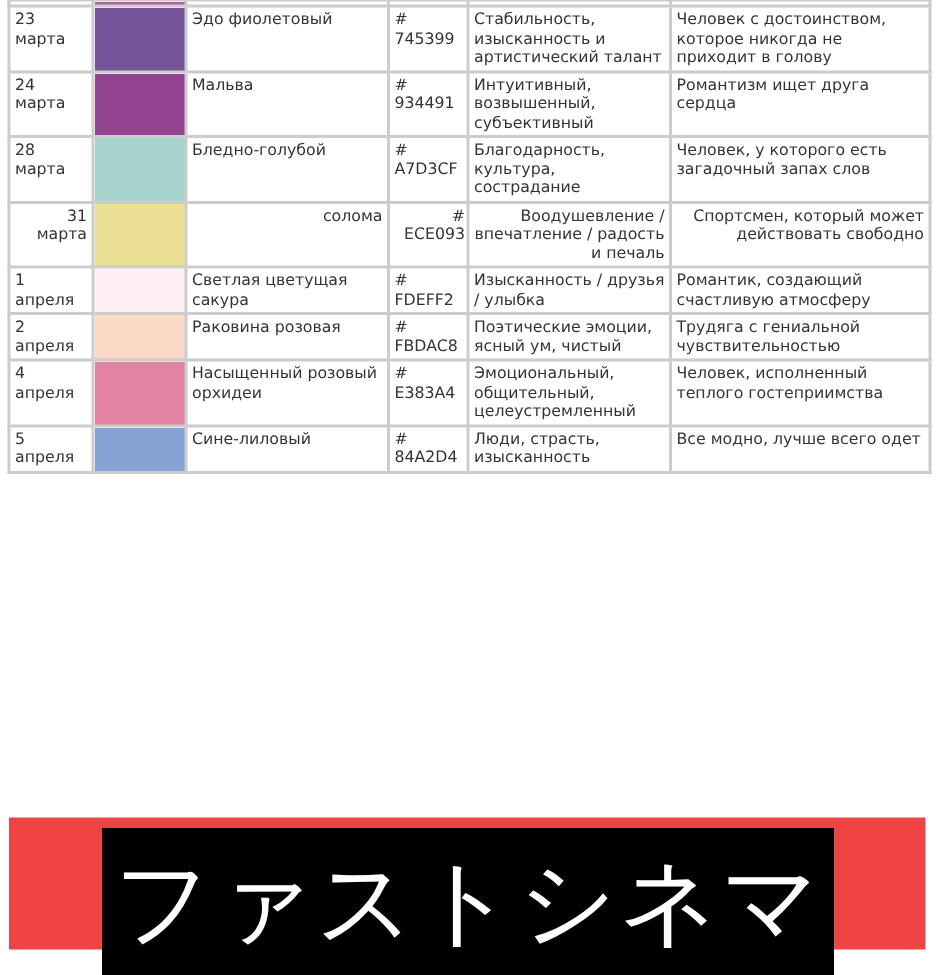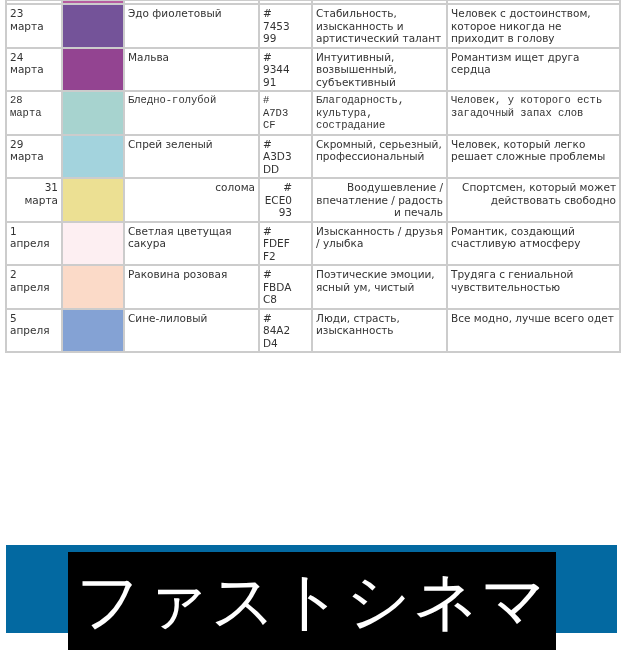--- a/index.html
+++ b/index.html
@@ -8,31 +8,31 @@
     font-family: "DejaVu Sans", sans-serif; font-size: 10.5px; color: #333333;
     position: relative;
   }
   #table-wrap { position: absolute; left: 5px; top: -1px; width: 614px; }
   table { border-collapse: collapse; table-layout: fixed; width: 614px; }
   td {
     border: 2px solid #cccccc; vertical-align: top; padding: 2px 3px 2px 3px;
     line-height: 12.5px; word-wrap: break-word; overflow: hidden;
   }
   td.swatch { padding: 0; }
-  td.hex { padding-left: 3px; padding-right: 19px; margin-top: 13px; }
+  td.hex { padding-left: 3px; padding-right: 1px; margin-top: 13px; }
   col.c-date { width: 56px; }
   col.c-swatch { width: 62px; }
   col.c-name { width: 135px; }
   col.c-hex { width: 53px; }
   col.c-meaning { width: 135px; }
   col.c-person { width: 173px; }
   tr.partial td { height: 0px; padding: 0; }
   #footer-area {
     position: absolute; left: 6px; top: 545px; width: 611px; height: 88px;
-    background: #0369a1;
+    background: #ef4444;
   }
   #banner {
     position: absolute; left: 62px; top: 7px; width: 488px; height: 98px;
     background: #000000; color: #ffffff; display: flex; align-items: center; justify-content: center;
     font-family: "DejaVu Sans", sans-serif; font-size: 64px; letter-spacing: 2px;
     font-weight: normal;
   }
 </style>
 </head>
 <body>
@@ -65,35 +65,27 @@
     <td>Человек с достоинством, которое никогда не приходит в голову</td>
   </tr>
         <tr style="height: 41px;">
     <td>24 марта</td>
     <td class="swatch" style="background: rgb(147, 68, 145);"></td>
     <td>Мальва</td>
     <td class="hex"># 934491</td>
     <td>Интуитивный, возвышенный, субъективный</td>
     <td>Романтизм ищет друга сердца</td>
   </tr>
-        <tr style="height: 29px; font-family: Liberation Mono, monospace;">
+        <tr style="height: 29px;">
     <td>28 марта</td>
     <td class="swatch" style="background: rgb(167, 211, 207);"></td>
     <td>Бледно-голубой</td>
     <td class="hex"># A7D3CF</td>
     <td>Благодарность, культура, сострадание</td>
     <td>Человек, у которого есть загадочный запах слов</td>
-  </tr>
-        <tr style="height: 28px;">
-    <td>29 марта</td>
-    <td class="swatch" style="background: rgb(163, 211, 221);"></td>
-    <td>Спрей зеленый</td>
-    <td class="hex"># A3D3DD</td>
-    <td>Скромный, серьезный, профессиональный</td>
-    <td>Человек, который легко решает сложные проблемы</td>
   </tr>
         <tr style="height: 41px; text-align: right;">
     <td>31 марта</td>
     <td class="swatch" style="background: rgb(236, 224, 147);"></td>
     <td>солома</td>
     <td class="hex"># ECE093</td>
     <td>Воодушевление / впечатление / радость и печаль</td>
     <td>Спортсмен, который может действовать свободно</td>
   </tr>
         <tr style="height: 29px;">
@@ -105,20 +97,28 @@
     <td>Романтик, создающий счастливую атмосферу</td>
   </tr>
         <tr style="height: 29px;">
     <td>2 апреля</td>
     <td class="swatch" style="background: rgb(251, 218, 200);"></td>
     <td>Раковина розовая</td>
     <td class="hex"># FBDAC8</td>
     <td>Поэтические эмоции, ясный ум, чистый</td>
     <td>Трудяга с гениальной чувствительностью</td>
   </tr>
+        <tr style="height: 41px;">
+    <td>4 апреля</td>
+    <td class="swatch" style="background: rgb(227, 131, 164);"></td>
+    <td>Насыщенный розовый орхидеи</td>
+    <td class="hex"># E383A4</td>
+    <td>Эмоциональный, общительный, целеустремленный</td>
+    <td>Человек, исполненный теплого гостеприимства</td>
+  </tr>
         <tr style="height: 29px;">
     <td>5 апреля</td>
     <td class="swatch" style="background: rgb(132, 162, 212);"></td>
     <td>Сине-лиловый</td>
     <td class="hex"># 84A2D4</td>
     <td>Люди, страсть, изысканность</td>
     <td>Все модно, лучше всего одет</td>
   </tr>
       </tbody>
   </table>

